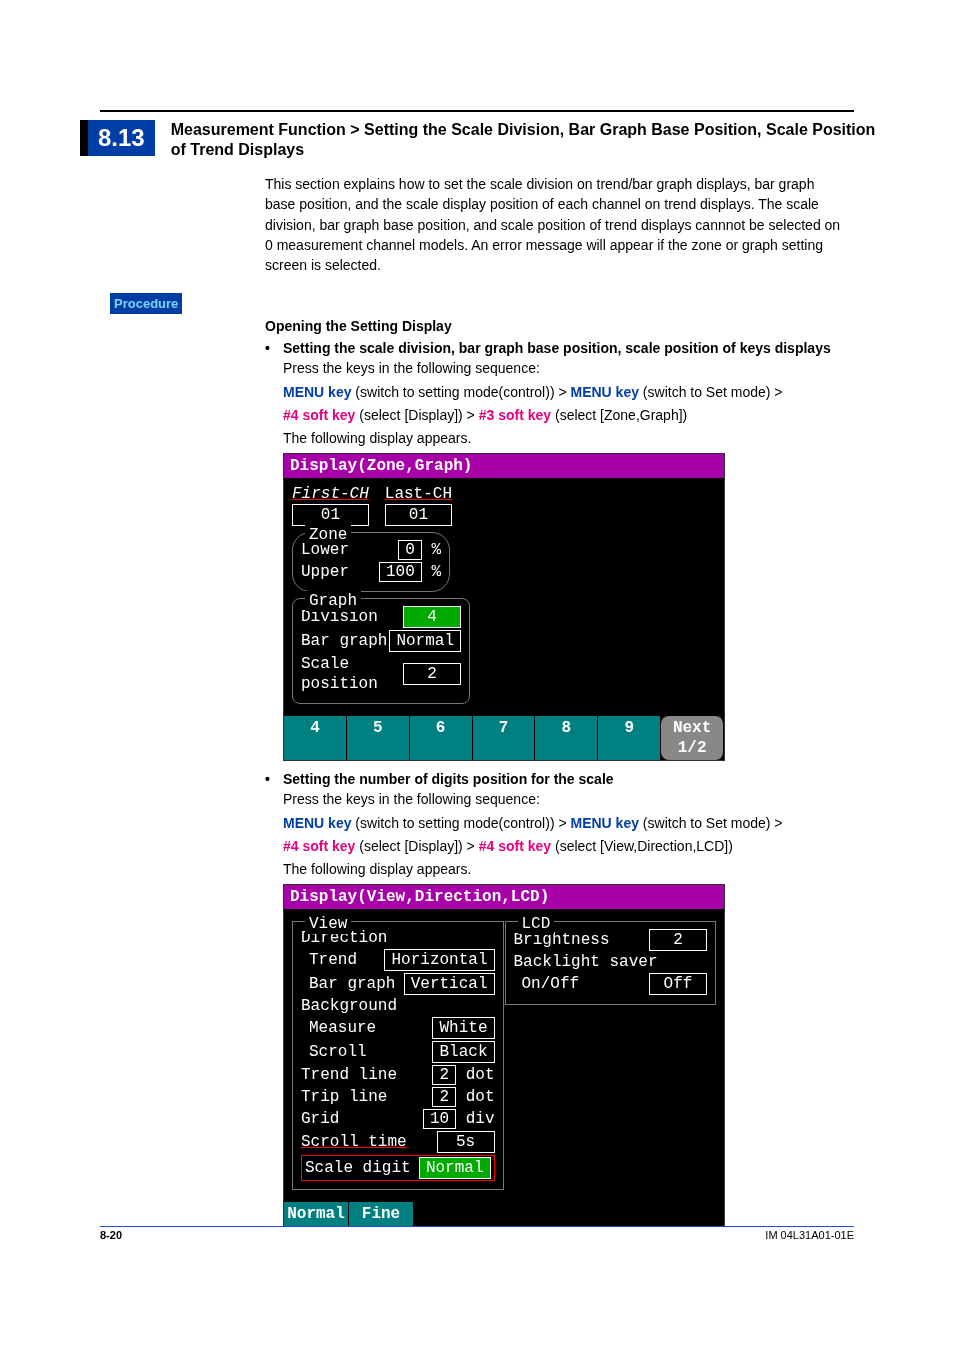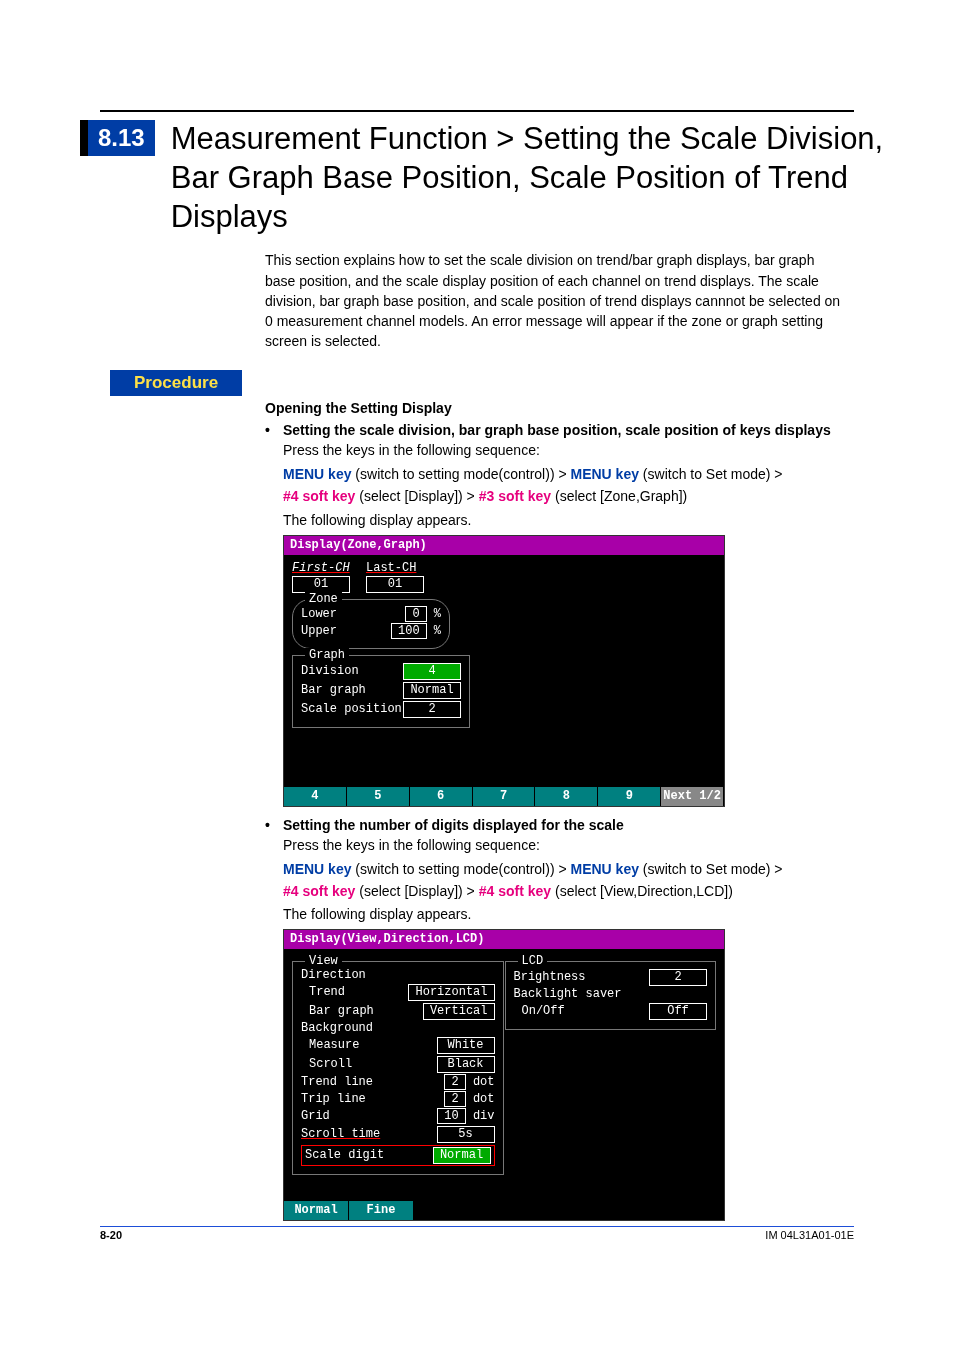--- a/index.html
+++ b/index.html
@@ -33,35 +33,35 @@
     background: #003da5;
     color: #fff;
     font-size: 24px;
     font-weight: bold;
     padding: 4px 10px;
     margin-right: 16px;
     border-left: 8px solid #000;
     white-space: nowrap;
   }
   .section-title {
-    font-size: 31px;
-    font-weight: normal;
+    font-size: 16px;
+    font-weight: bold;
     line-height: 1.25;
   }
   .intro-text {
     margin: 14px 0 0 185px;
     width: 580px;
     line-height: 1.45;
   }
   .procedure-label {
     background: #003da5;
-    color: #fde047;
-    font-size: 17px;
-    font-weight: bold;
-    padding: 3px 24px;
+    color: #7dd3fc;
+    font-size: 13px;
+    font-weight: bold;
+    padding: 3px 4px;
     display: inline-block;
     margin-left: 30px;
     margin-top: 18px;
   }
   .content {
     margin-left: 185px;
     width: 580px;
   }
   .subheading {
     font-weight: bold;
@@ -96,21 +96,21 @@
   .magenta-key {
     color: #e6007e;
     font-weight: bold;
   }
   
   .device-screen {
     width: 440px;
     margin: 4px 0 4px 18px;
     border: 1px solid #333;
     font-family: "Courier New", monospace;
-    font-size: 12px;
+    font-size: 16px;
     line-height: 1.25;
   }
   .scr-title {
     background: #a800a8;
     color: #fff;
     padding: 2px 6px;
     font-weight: bold;
   }
   .scr-body {
     background: #000;
@@ -164,20 +164,21 @@
     flex: 1;
     background: #008080;
     color: #fff;
     text-align: center;
     padding: 2px 0;
     border-right: 1px solid #000;
     font-weight: bold;
   }
   .softkey.grey {
     background: #888;
+    border-radius: 8px;
   }
   
   .scr2-body { min-height: 240px; }
   .two-col {
     display: flex;
     gap: 1px;
   }
   .col { flex: 1; }
   .underline-red { text-decoration: underline; text-decoration-color: #f00; color:#fff;}
   .footer {
@@ -243,21 +244,21 @@
           <div class="kv">
               <span class="kv-label">Lower</span>
               <span><span class="val-box">0</span> <span>%</span></span>
             </div>
           <div class="kv">
               <span class="kv-label">Upper</span>
               <span><span class="val-box">100</span> <span>%</span></span>
             </div>
         </div>
 
-        <div class="fieldset" style="width:160px;">
+        <div class="fieldset" style="width:160px;border-radius:8px;">
           <div class="fieldset-legend">Graph</div>
           <div class="kv">
               <span class="kv-label">Division</span>
               <span class="val-box hl">4</span>
             </div>
           <div class="kv">
               <span class="kv-label">Bar graph</span>
               <span class="val-box">Normal</span>
             </div>
           <div class="kv">
@@ -272,21 +273,21 @@
         <div class="softkey">6</div>
         <div class="softkey">7</div>
         <div class="softkey">8</div>
         <div class="softkey">9</div>
         <div class="softkey grey">Next 1/2</div>
       </div>
     </div>
 
     <div class="bullet-row" style="margin-top:10px;">
       <div class="bullet-dot">•</div>
-      <div class="bullet-text">Setting the number of digits displayed for the scale</div>
+      <div class="bullet-text">Setting the number of digits position for the scale</div>
     </div>
     <div class="para">Press the keys in the following sequence:</div>
     <div class="keypath">
       <span class="blue-key">MENU key</span><span> (switch to setting mode(control)) &gt; </span><span class="blue-key">MENU key</span><span> (switch to Set mode) &gt; </span><br>
       <span class="magenta-key">#4 soft key</span><span> (select [Display]) &gt; </span><span class="magenta-key">#4 soft key</span><span> (select [View,Direction,LCD])</span>
     </div>
     <div class="para">The following display appears.</div>
 
     <div class="device-screen">
       <div class="scr-title">Display(View,Direction,LCD)</div>

